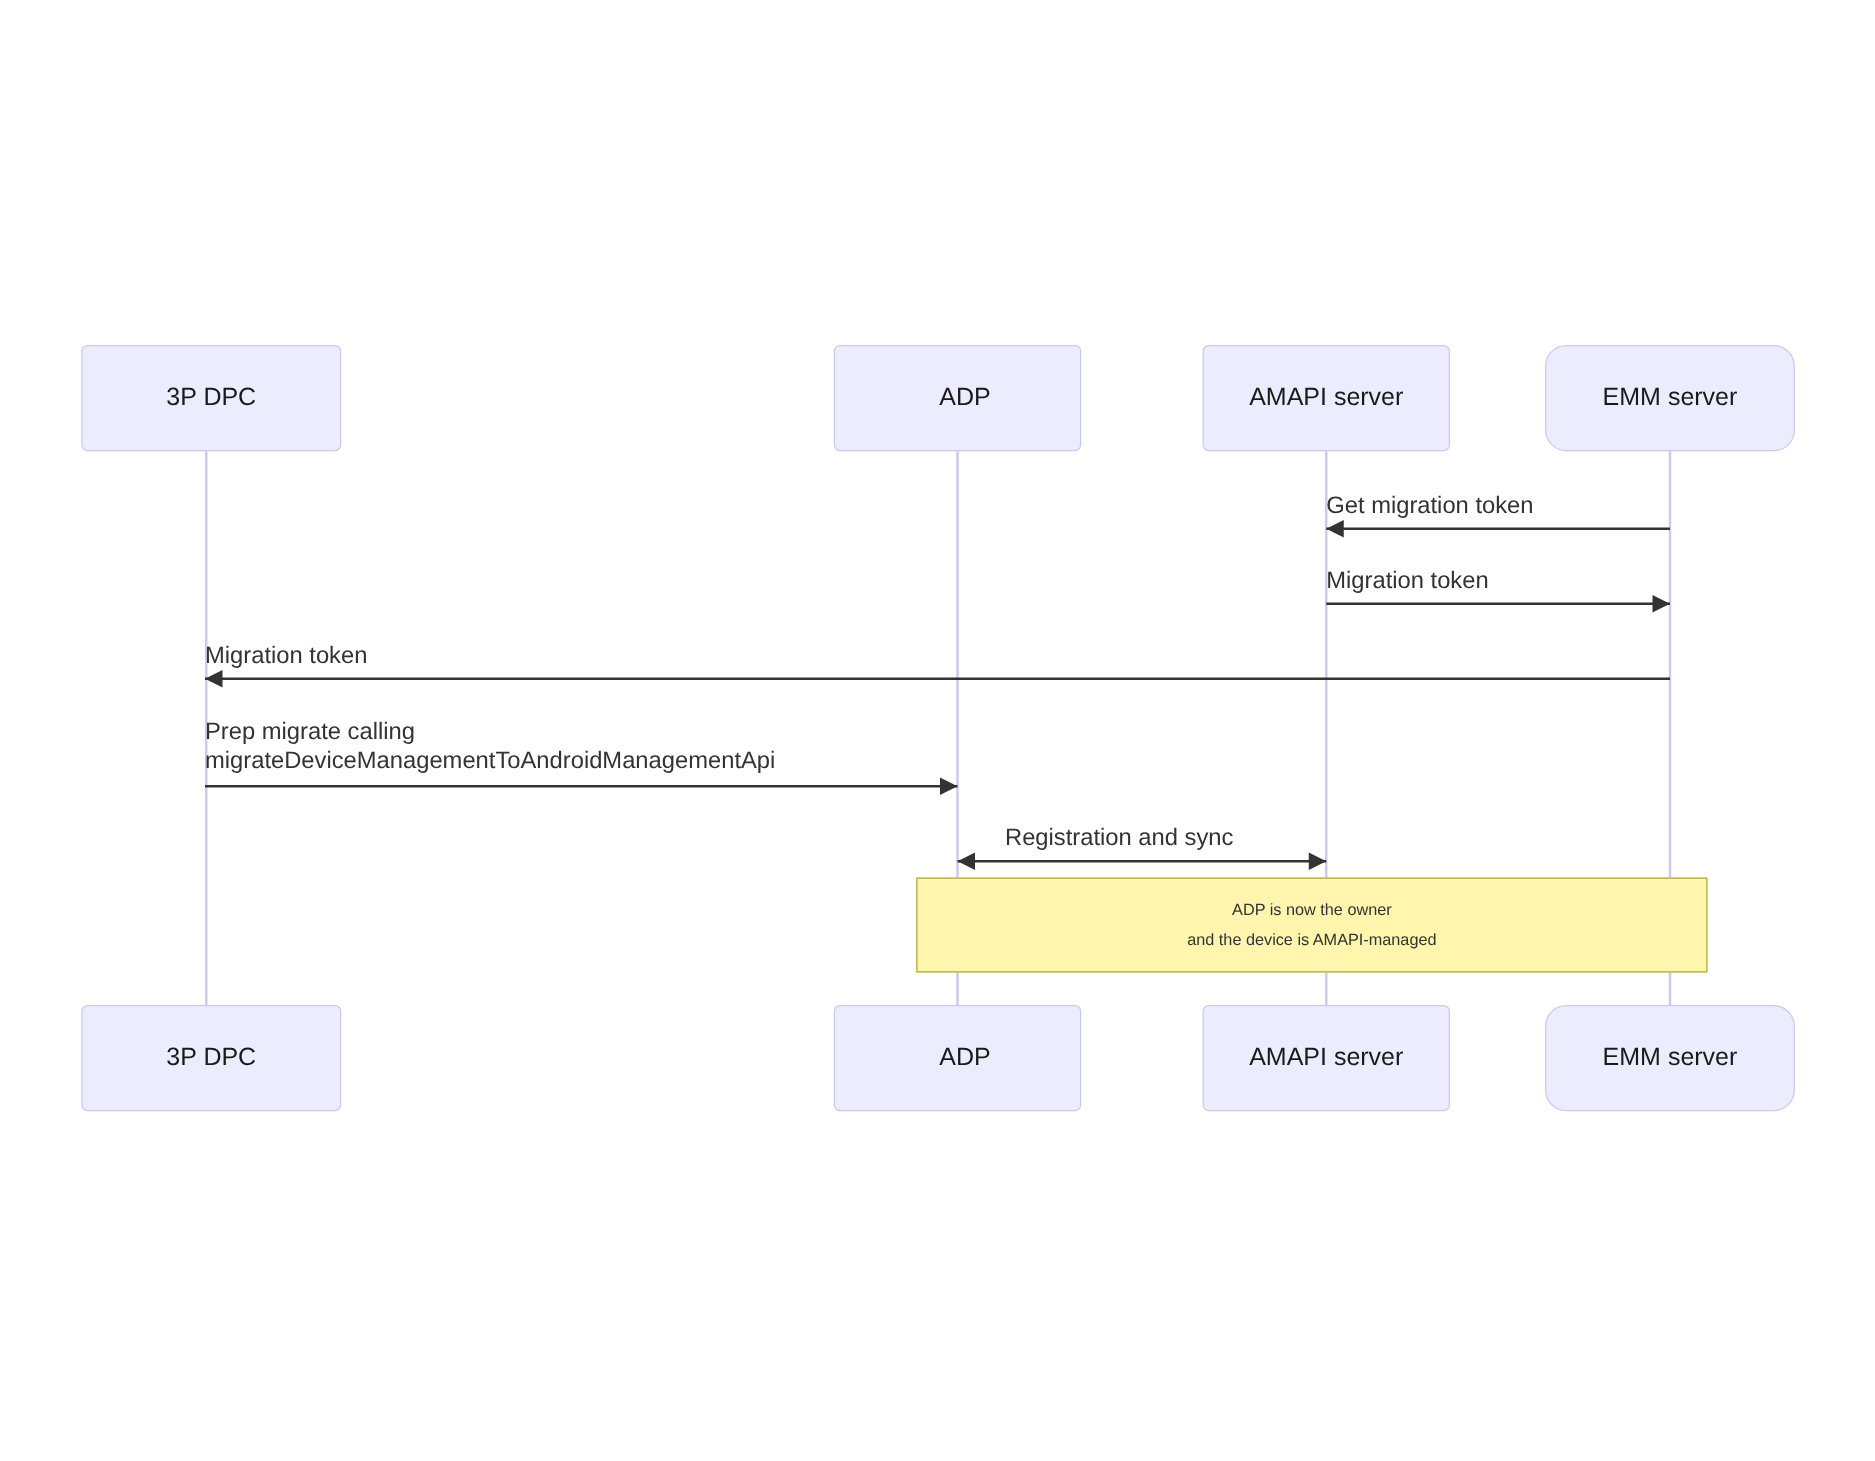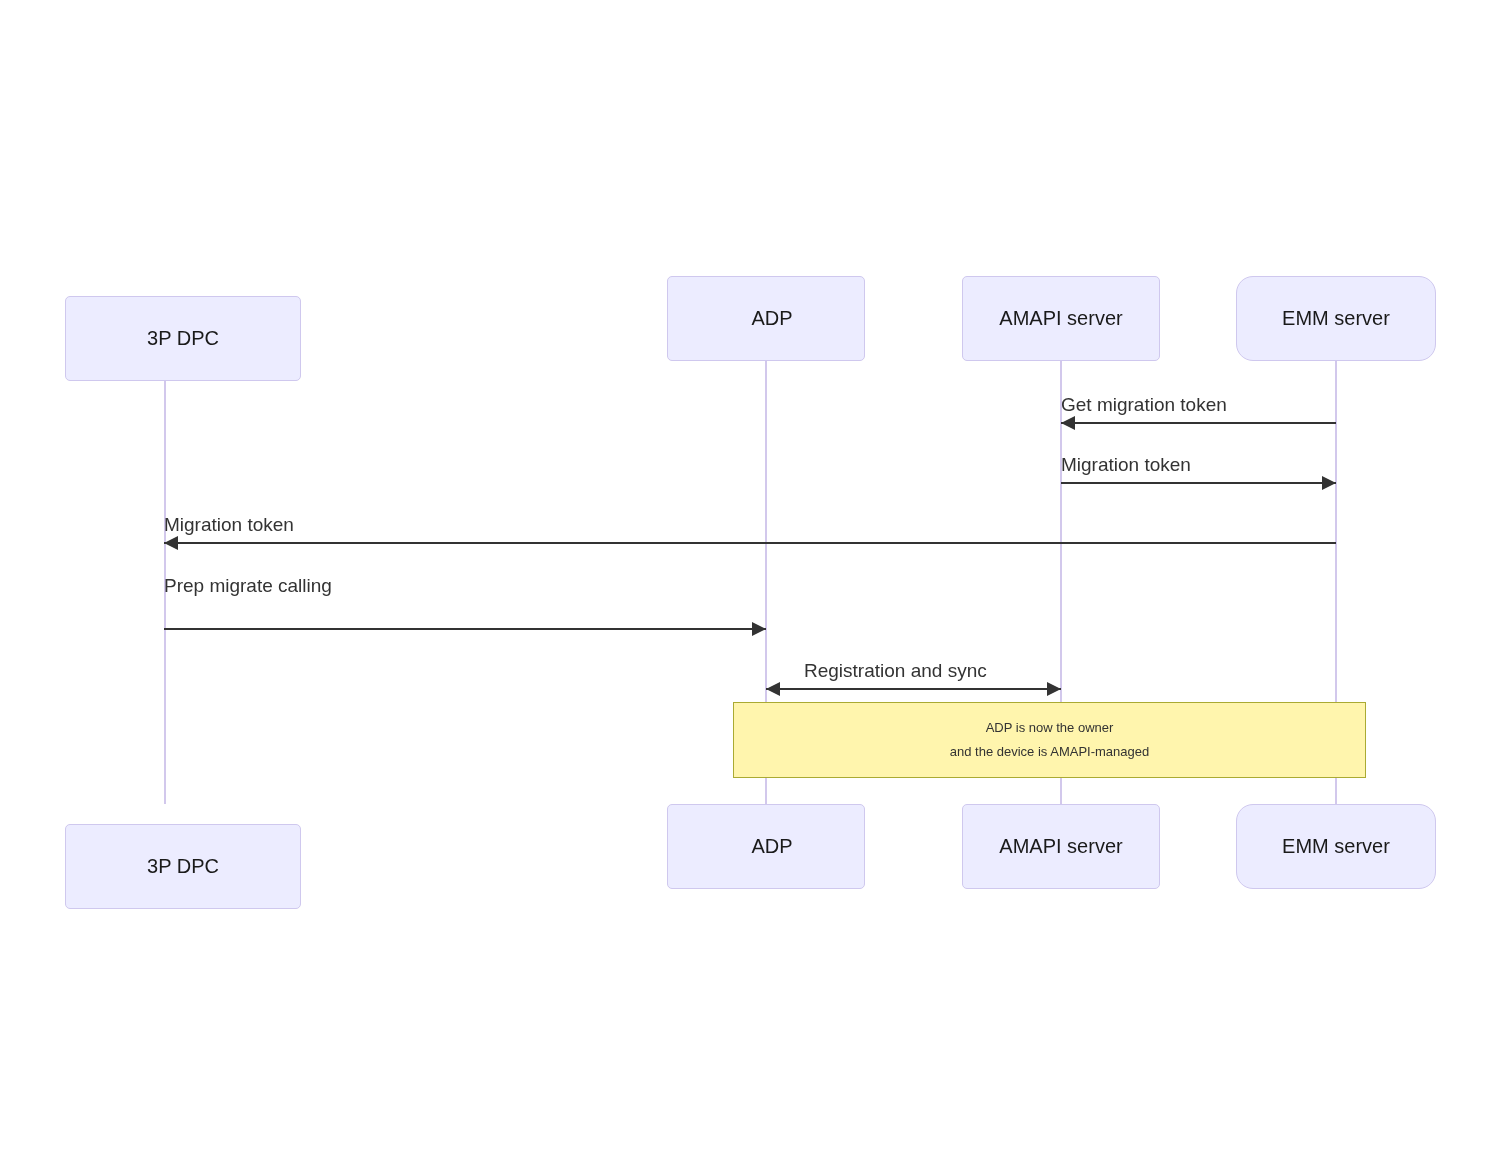--- a/index.html
+++ b/index.html
@@ -41,21 +41,21 @@
     border: 1px solid var(--actor_border);
     border-radius: 5px;
     display: flex;
     align-items: center;
     justify-content: center;
     font-size: 20px;
     color: var(--actor_text);
   }
   .actor-row-top .actor { top: 276px; }
   .actor-row-bottom .actor { top: 804px; }
-  .a-dpc   { left: 65px;   width: 236px; margin-top: 20px; }
+  .a-dpc   { left: 65px;   width: 208px; }
   .a-adp   { left: 667px;  width: 198px; padding-left: 12px; }
   .a-amapi { left: 962px;  width: 198px; }
   .a-emm   { left: 1236px; width: 200px; border-radius: 17px; }
 
   
   .msg-label {
     position: absolute;
     font-size: 19px;
     line-height: 23px;
     color: var(--text);
@@ -134,20 +134,21 @@
     <div class="head-r"></div>
   </div>
 
   <div class="msg-label" style="left:164px; top:513px; width:1172px">Migration token</div>
   <div class="msg-line" style="left:164px; top:542px; width:1172px">
     <div class="head-l"></div>
   </div>
 
   <div class="msg-label" style="left:164px; top:574px; width:602px">
     <div>Prep migrate calling</div>
+    <div>migrateDeviceManagementToAndroidManagementApi</div>
   </div>
   <div class="msg-line" style="left:164px; top:628px; width:602px">
     <div class="head-r"></div>
   </div>
 
   <div class="msg-label" style="left:804px; top:659px; width:244px">Registration and sync</div>
   <div class="msg-line" style="left:766px; top:688px; width:295px">
     <div class="head-l"></div>
     <div class="head-r"></div>
   </div>

